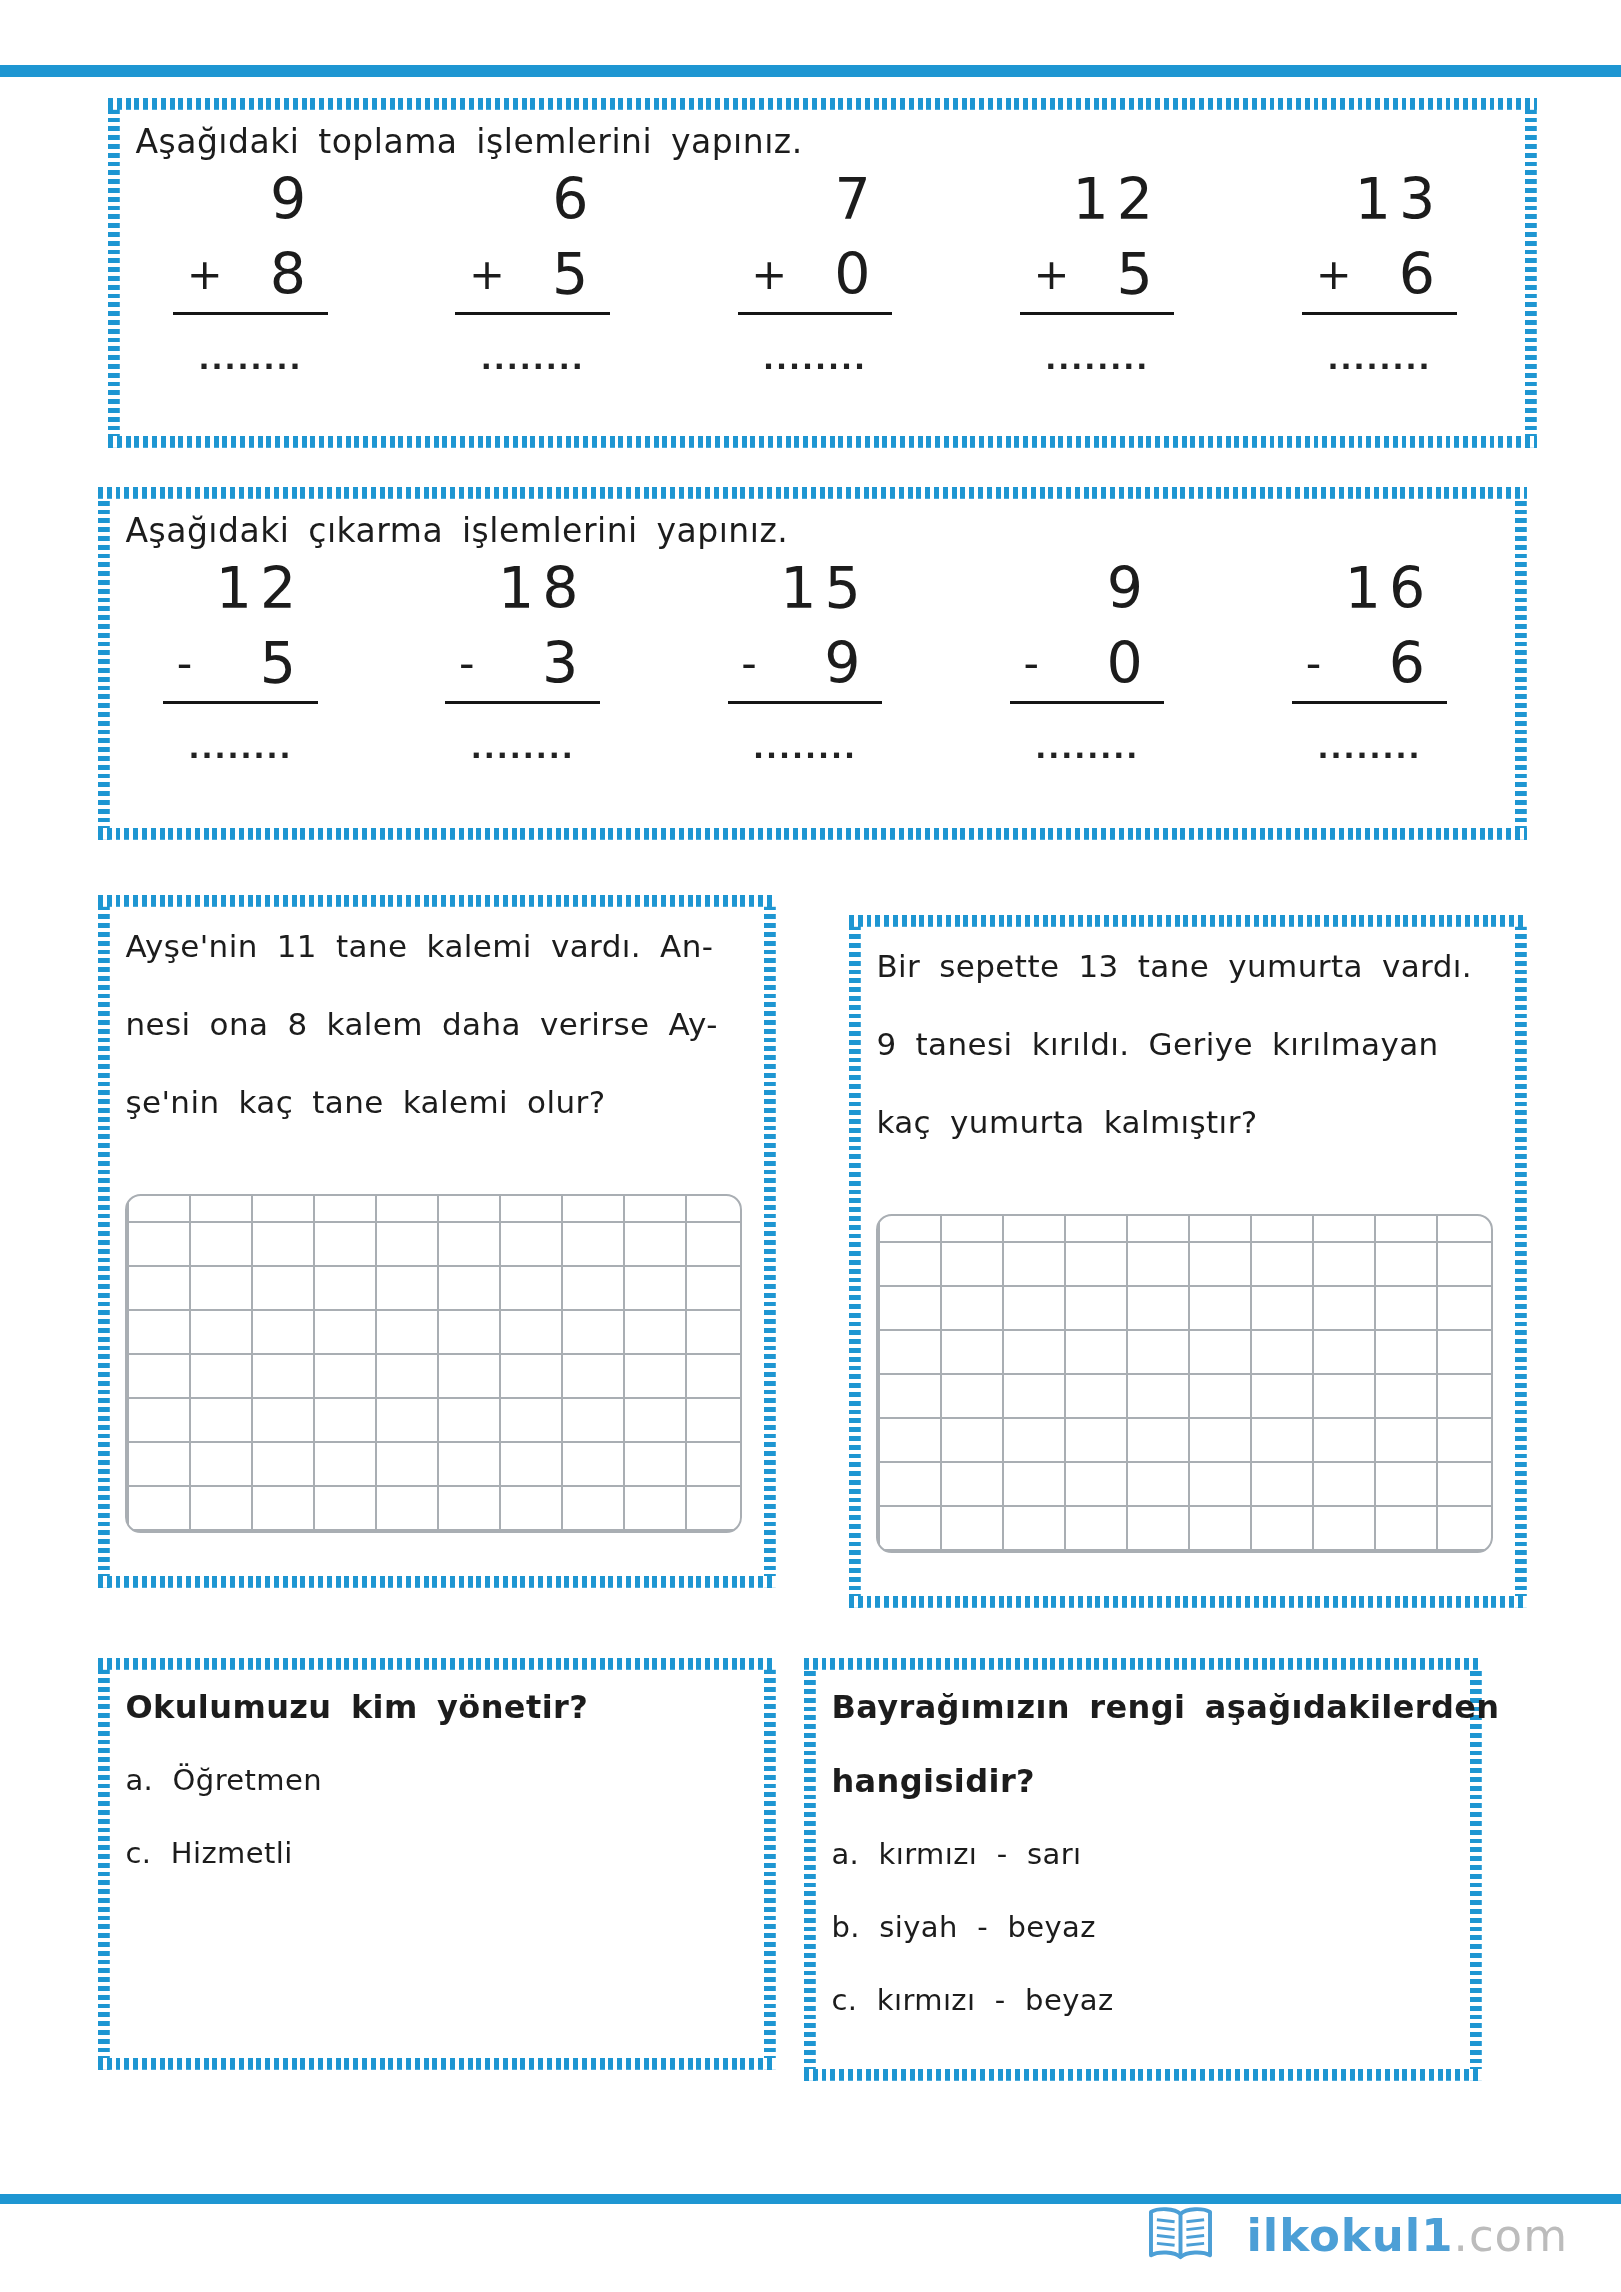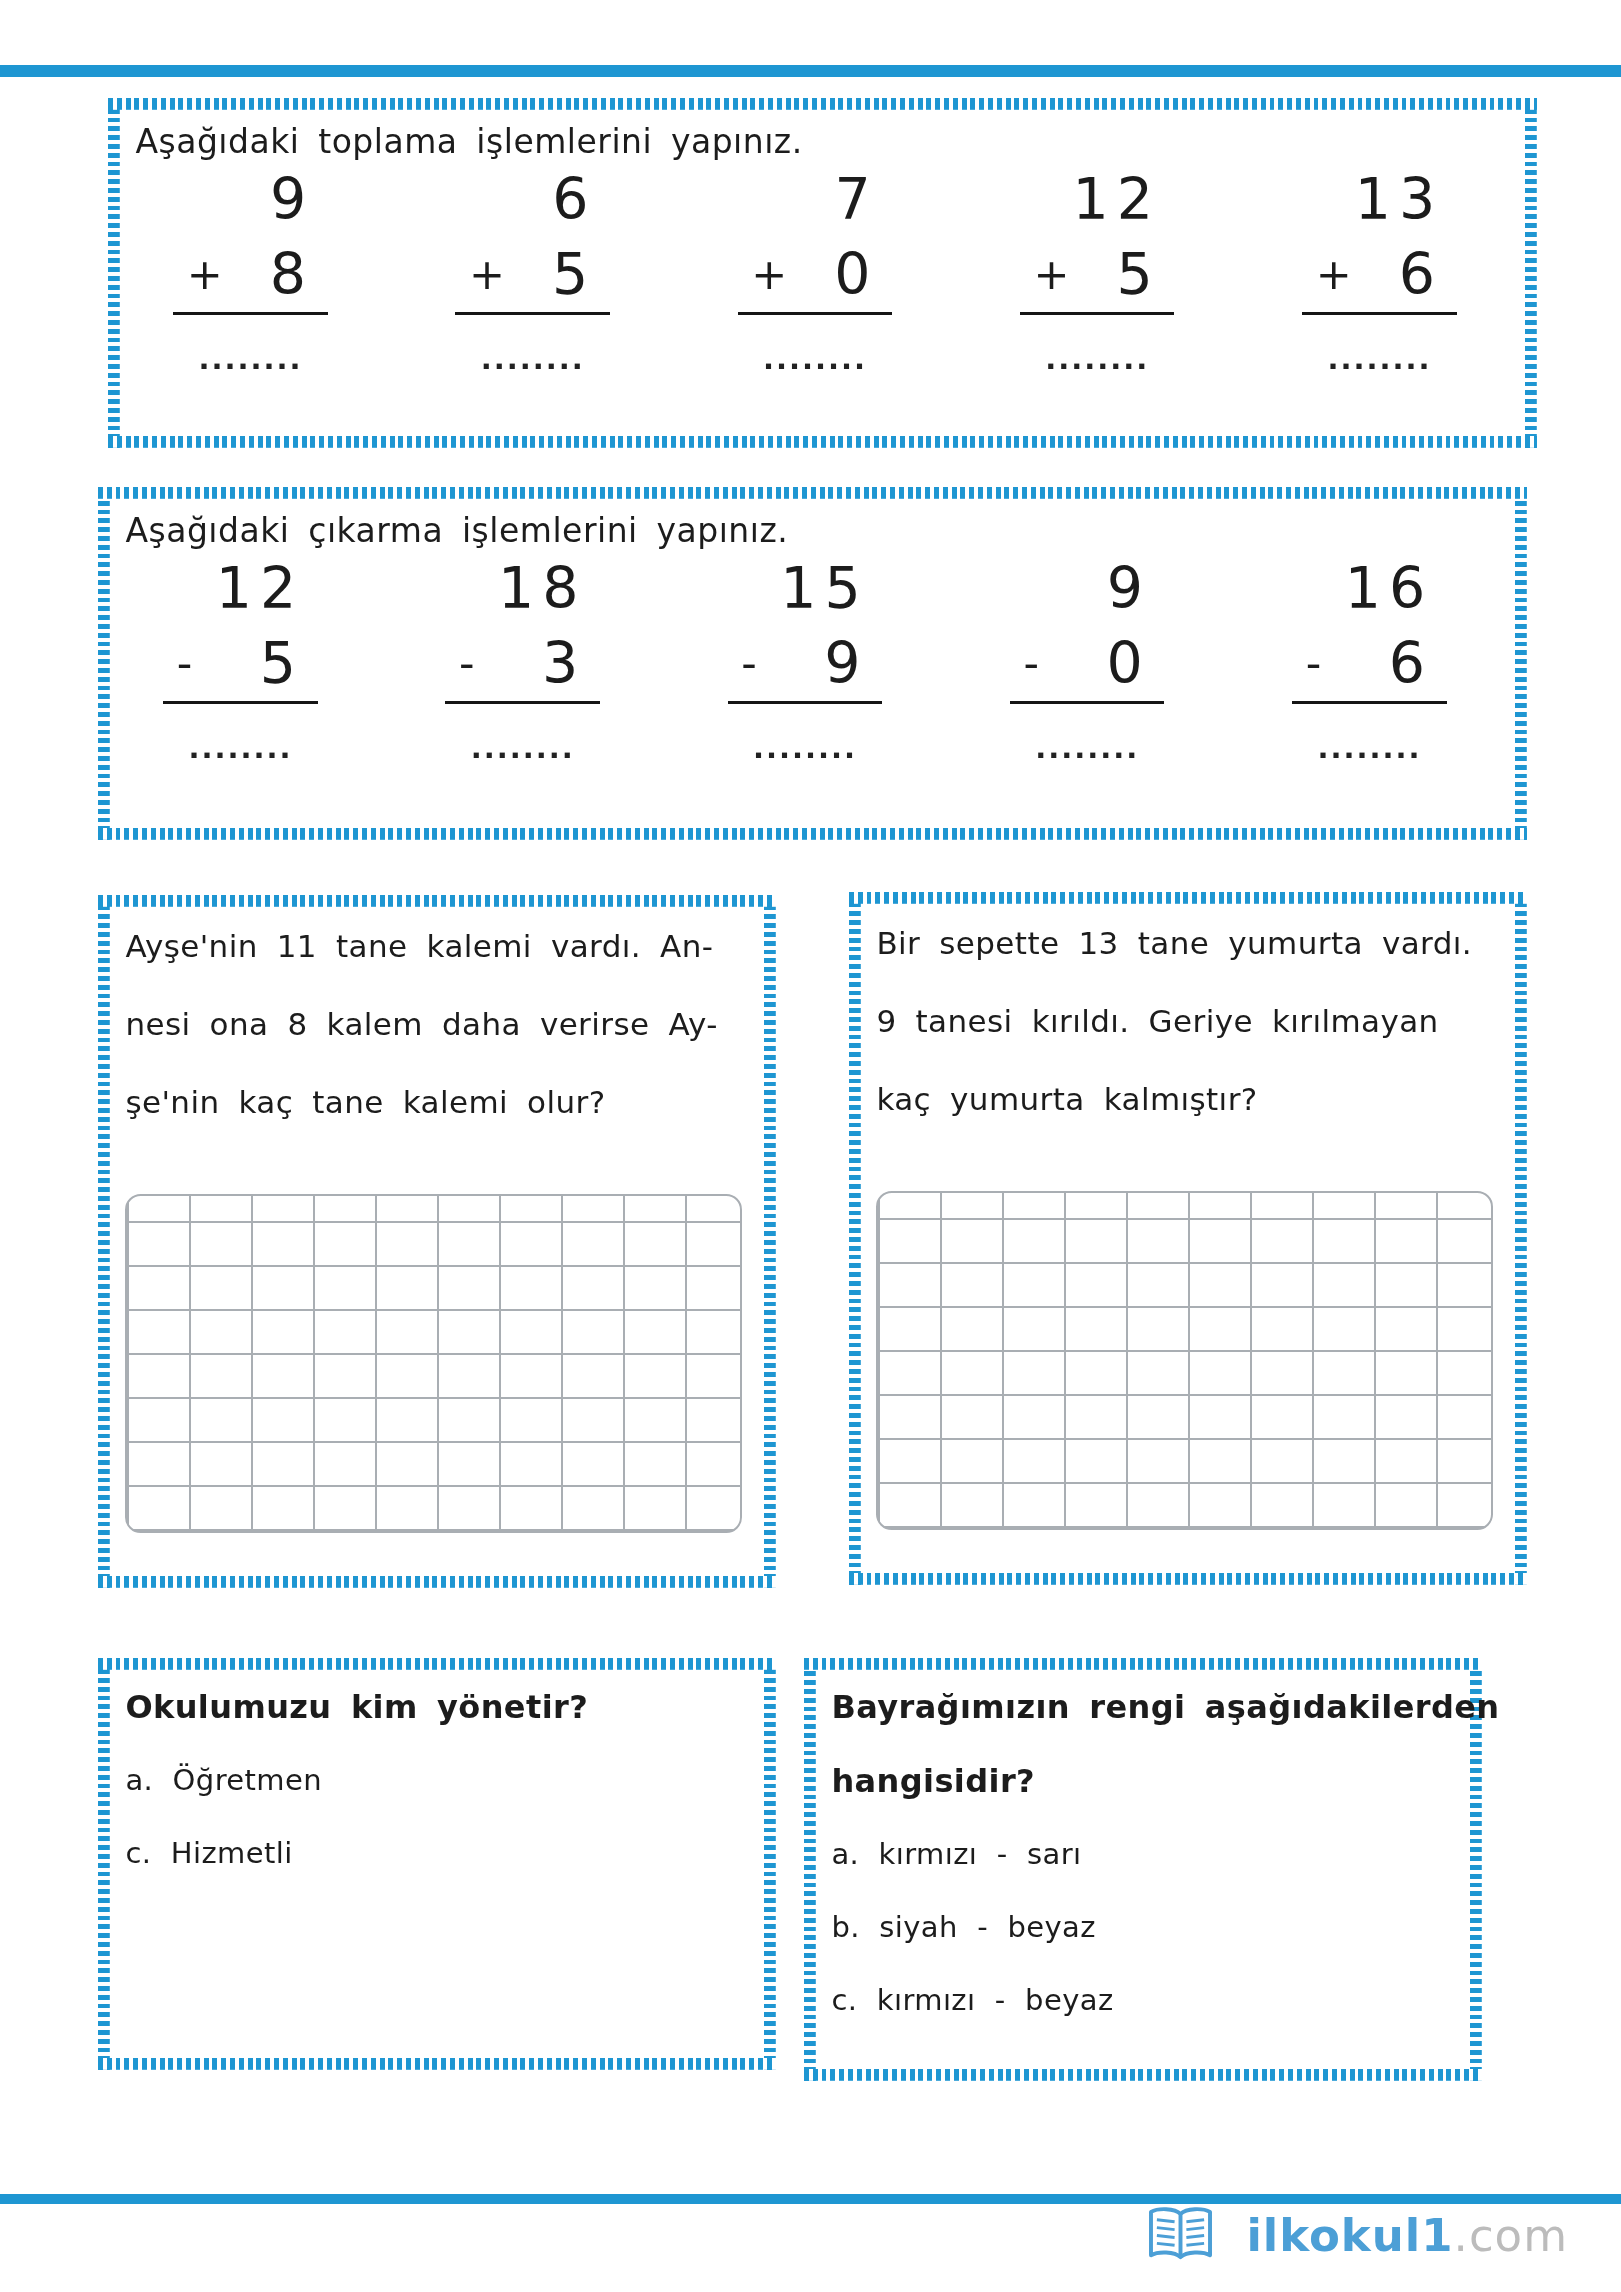--- a/index.html
+++ b/index.html
@@ -206,21 +206,21 @@
 
   <section class="box" style="left:98px;top:895px;width:678px;height:693px;">
     <div class="story">
       <div>Ayşe'nin 11 tane kalemi vardı. An-</div>
       <div>nesi ona 8 kalem daha verirse Ay-</div>
       <div>şe'nin kaç tane kalemi olur?</div>
     </div>
     <div class="answer-grid"></div>
   </section>
 
-  <section class="box" style="left:849px;top:892px;width:678px;height:693px;">
+  <section class="box" style="left:849px;top:915px;width:678px;height:693px;">
     <div class="story">
       <div>Bir sepette 13 tane yumurta vardı.</div>
       <div>9 tanesi kırıldı. Geriye kırılmayan</div>
       <div>kaç yumurta kalmıştır?</div>
     </div>
     <div class="answer-grid"></div>
   </section>
 
   <section class="box" style="left:98px;top:1658px;width:678px;height:412px;">
     <div class="quiz-title">

